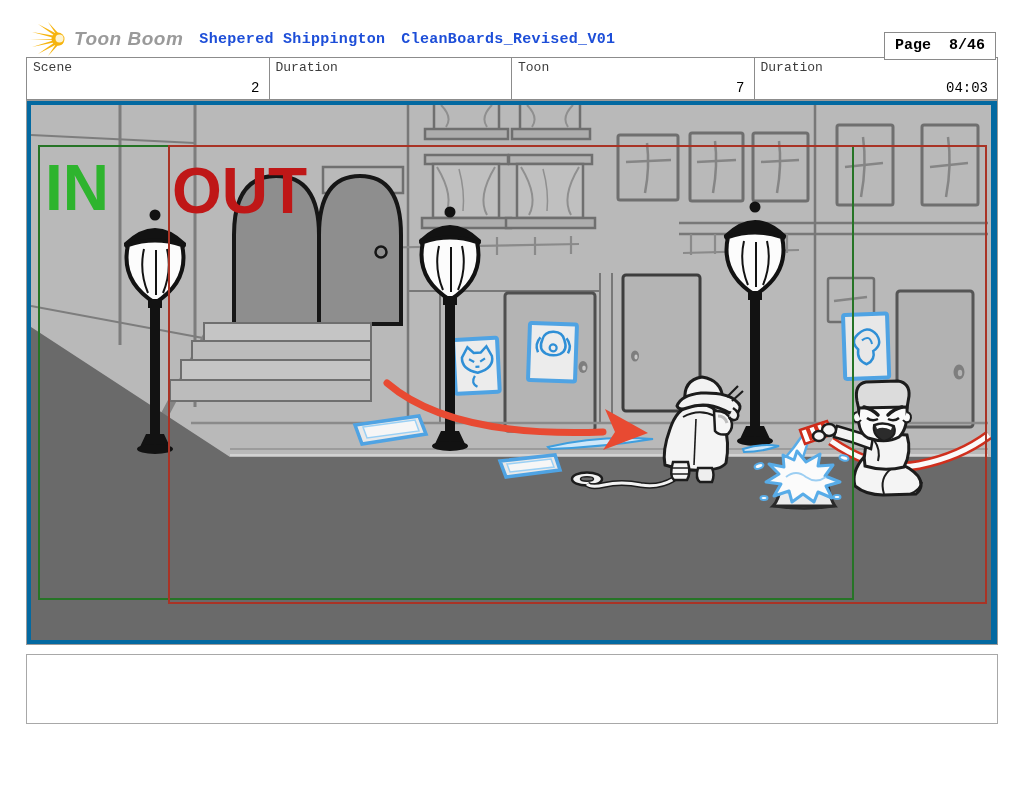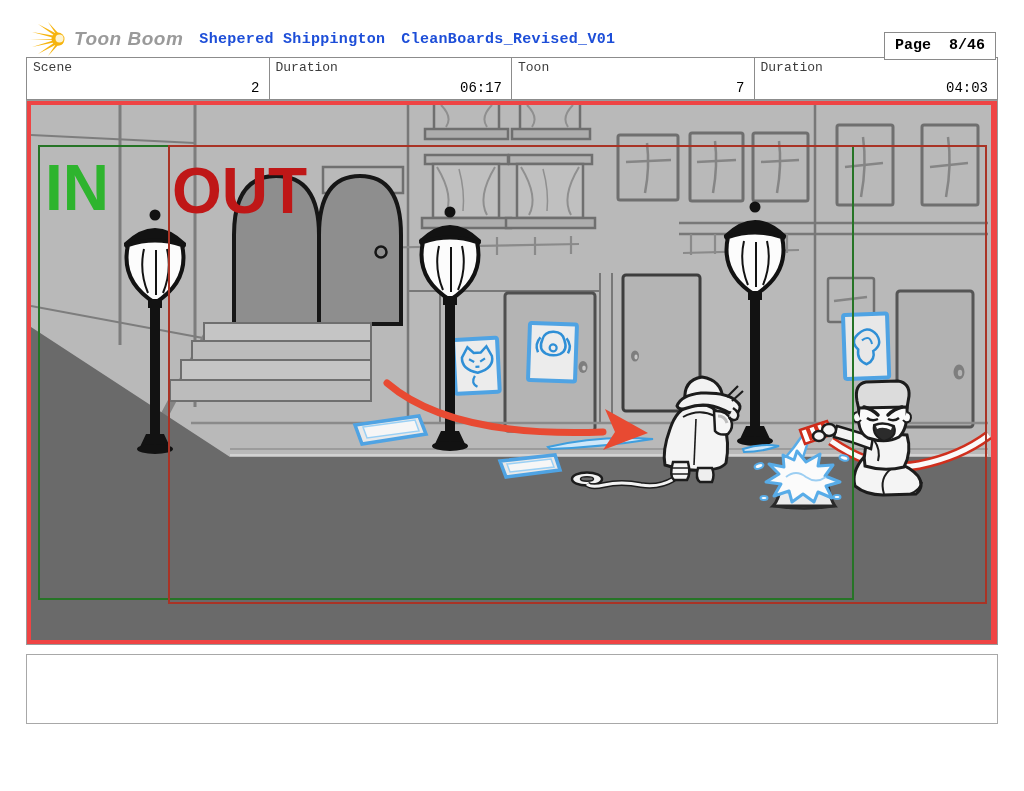--- a/index.html
+++ b/index.html
@@ -15,21 +15,21 @@
   .page-box{position:absolute;right:28px;top:32px;border:1px solid #8a8a8a;padding:4px 10px 5px 10px;font-weight:bold;font-size:15px;white-space:pre;background:#fff;color:#000000;}
 
   
   .info-table{margin:0 26px;display:flex;border:1px solid #8c8c8c;height:41px;}
   .info-cell{flex:1 1 25%;border-right:1px solid #8c8c8c;display:flex;flex-direction:column;justify-content:space-between;box-sizing:border-box;padding:2px 6px 3px 6px;}
   .info-cell:last-child{border-right:none;}
   .info-label{font-size:13px;color:#3c3c3c;}
   .info-value{font-size:14px;color:#000;text-align:right;padding-right:3px;}
 
   
-  .panel-frame{margin:0 26px;border:1px solid #9a9a9a;background:#ef4444;padding:4px;}
+  .panel-frame{margin:0 26px;border:1px solid #9a9a9a;background:#0369a1;padding:4px;}
   .panel-frame svg{display:block;}
 
   
   .caption-box{margin:9px 26px 0 26px;border:1px solid #a8a8a8;height:70px;background:#fff;font-size:13px;padding:4px 8px;box-sizing:border-box;color:#222;}
 </style>
 </head>
 <body>
 
 <div class="page">
 
@@ -56,21 +56,20 @@
     <div class="page-box">Page  8/46</div>
   </div>
 
   <div class="info-table">
     <div class="info-cell">
       <span class="info-label">Scene</span>
       <span class="info-value">2</span>
     </div>
     <div class="info-cell">
       <span class="info-label">Duration</span>
-      <span class="info-value">06:17</span>
     </div>
     <div class="info-cell">
       <span class="info-label">Toon</span>
       <span class="info-value">7</span>
     </div>
     <div class="info-cell">
       <span class="info-label">Duration</span>
       <span class="info-value">04:03</span>
     </div>
   </div>

